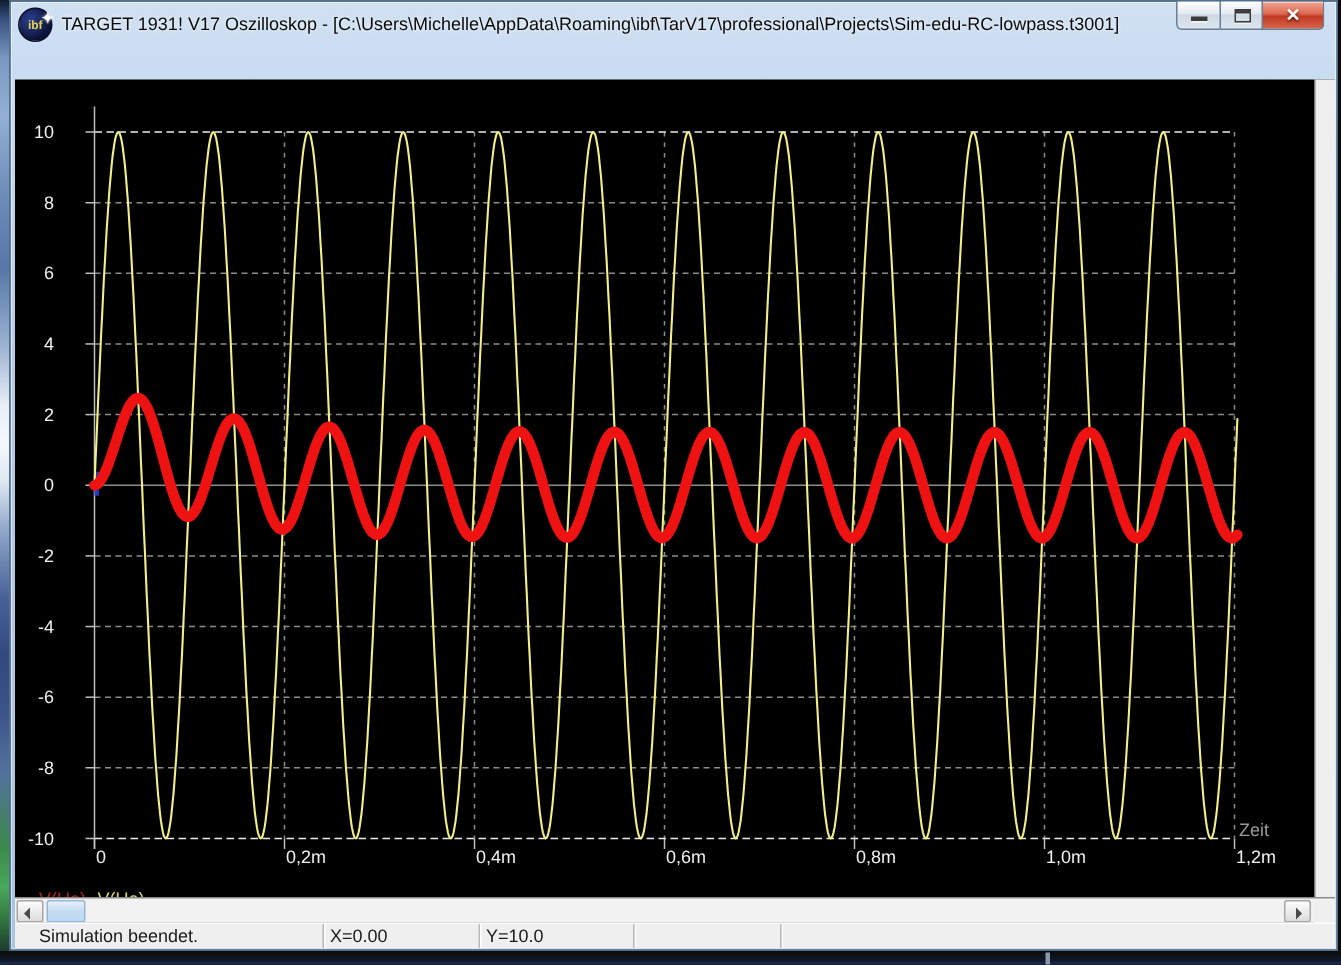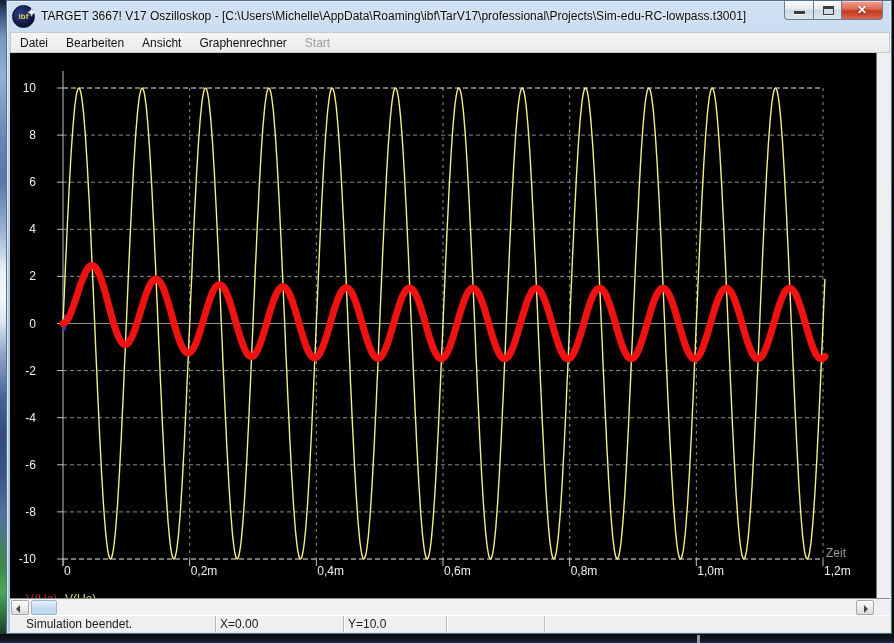--- a/index.html
+++ b/index.html
@@ -72,62 +72,55 @@
   .arrow.e { left:7px; border-left-color:#4a4a4a; border-right-width:0; }
   .scroll-thumb { position:absolute; left:21px; top:1px; width:26px; height:15px;
     background:linear-gradient(180deg,#e6f0fb,#c7dcf2 50%,#badbf5); border:1px solid #98b6d8; border-radius:2px; }
   .scroll-corner { position:absolute; left:866px; top:1px; width:14px; height:16px; background:#efefef; }
 
   
   .statusbar { position:absolute; left:3px; top:614px; width:880px; height:17px;
     background:#efefef; border-top:1px solid #ffffff; display:flex; font-size:12px; color:#1a1a1a; }
   .status-cell { padding:1px 4px 0 4px; border-right:1px solid #b9b9b9; box-shadow:1px 0 0 #fff;
     overflow:hidden; white-space:nowrap; }
-  .status-cell.c1 { width:194px;margin-left:12px; } .status-cell.c2 { width:128px; }
+  .status-cell.c1 { width:194px;margin-left:12px; } .status-cell.c2 { width:104px; }
   .status-cell.c3 { width:103px; } .status-cell.c4 { width:98px; }
   .status-cell.c5 { flex:1; border-right:none; box-shadow:none; }
 
   svg text { font-family:"Liberation Sans", sans-serif; }
 </style>
 </head>
 <body>
 
 <div class="screen">
   <div class="behind-strip"></div>
   <div class="behind-bottom"></div>
   <div class="behind-notch"></div>
 
   <div class="app-window">
 
     <div class="titlebar">
       <div class="app-icon">
         <span>ibf</span>
         <span class="spark">✦</span>
       </div>
-      <div class="window-title">TARGET 3667! V17 Oszilloskop - [C:\Users\Michelle\AppData\Roaming\ibf\TarV17\professional\Projects\Sim-edu-RC-lowpass.t3001]</div>
+      <div class="window-title">TARGET 1931! V17 Oszilloskop - [C:\Users\Michelle\AppData\Roaming\ibf\TarV17\professional\Projects\Sim-edu-RC-lowpass.t3001]</div>
       <div class="window-controls">
         <div class="cap-btn minimize">
           <div class="glyph-min"></div>
         </div>
         <div class="cap-btn maximize">
           <div class="glyph-max"></div>
         </div>
         <div class="cap-btn close">
           <div class="glyph-close">✕</div>
         </div>
       </div>
     </div>
 
-    <div class="menubar">
-      <div class="menu-item">Datei</div>
-      <div class="menu-item">Bearbeiten</div>
-      <div class="menu-item">Ansicht</div>
-      <div class="menu-item">Graphenrechner</div>
-      <div class="menu-item disabled">Start</div>
-    </div>
 
     <div class="content">
       <div class="plot-area">
         <svg id="plot-svg" width="866" height="545">
             <line x1="179.66666666666669" y1="20" x2="179.66666666666669" y2="491" stroke="#8c8c8c" stroke-width="1" stroke-dasharray="3 4"></line>
             <line x1="306.33333333333337" y1="20" x2="306.33333333333337" y2="491" stroke="#8c8c8c" stroke-width="1" stroke-dasharray="3 4"></line>
             <line x1="433" y1="20" x2="433" y2="491" stroke="#8c8c8c" stroke-width="1" stroke-dasharray="3 4"></line>
             <line x1="559.6666666666667" y1="20" x2="559.6666666666667" y2="491" stroke="#8c8c8c" stroke-width="1" stroke-dasharray="3 4"></line>
             <line x1="686.3333333333334" y1="20" x2="686.3333333333334" y2="491" stroke="#8c8c8c" stroke-width="1" stroke-dasharray="3 4"></line>
             <line x1="813" y1="20" x2="813" y2="491" stroke="#8c8c8c" stroke-width="1" stroke-dasharray="3 4"></line>

